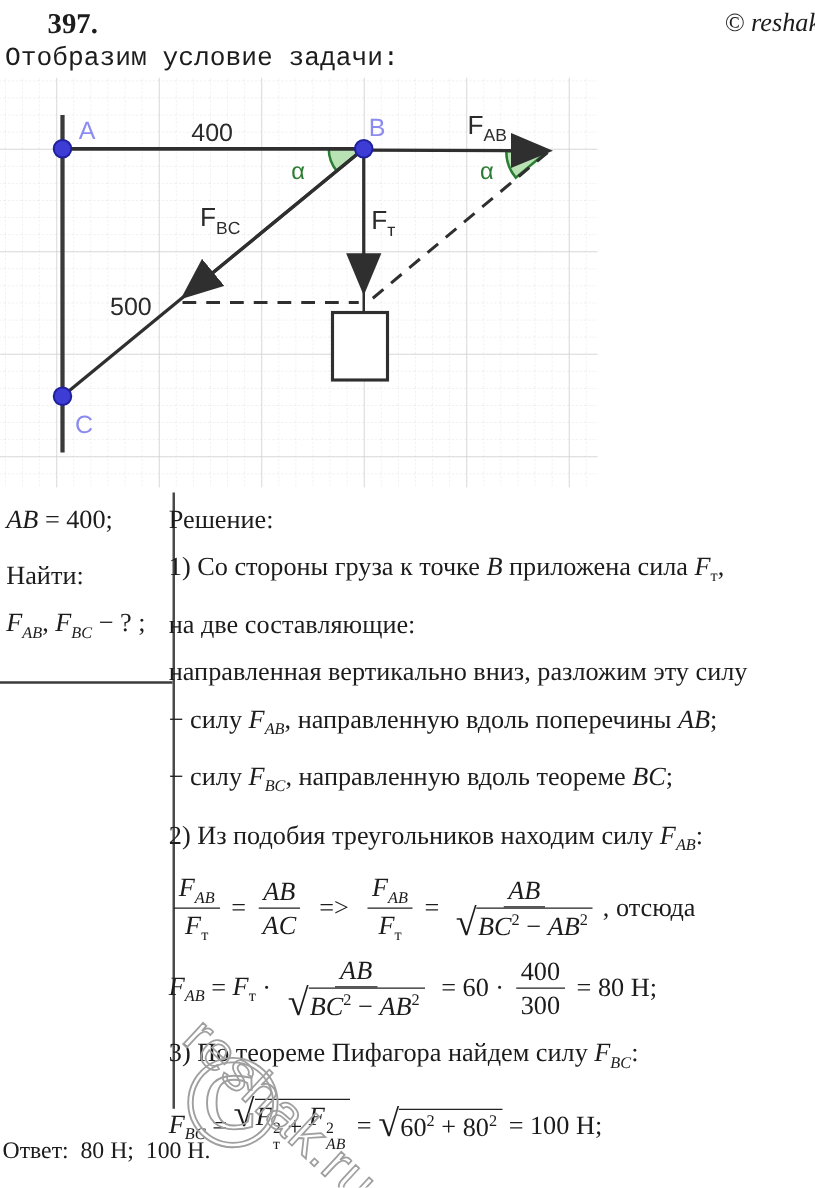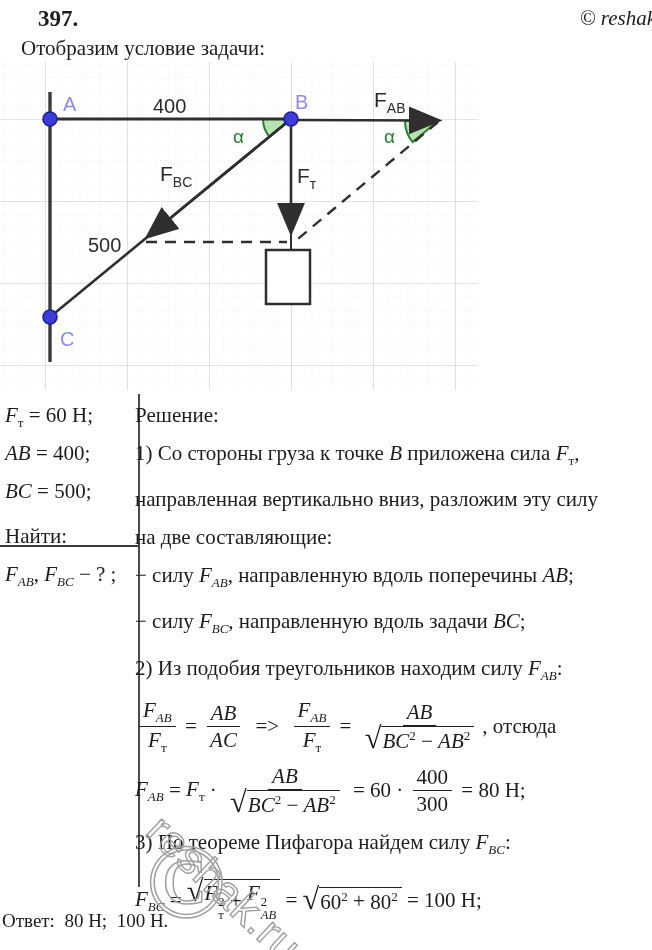--- a/index.html
+++ b/index.html
@@ -2,21 +2,21 @@
 <html><head>
 <meta charset="utf-8">
 <style>
   html,body{margin:0;padding:0;background:#fff;}
   body{width:652px;height:950px;position:relative;overflow:hidden;
        font-family:"Liberation Serif",serif;color:#1c1c1c;}
   .header{position:absolute;left:2px;top:6px;width:642px;display:flex;
           justify-content:space-between;align-items:flex-start;margin-left:36px;}
   .problem-number{font-weight:bold;font-size:23px;}
   .copyright{font-size:21px;font-style:italic;}
-  .intro{position:absolute;left:21px;top:36px;font-size:21px;}
+  .intro{position:absolute;left:4px;top:36px;font-size:21px;font-family:Liberation Mono, monospace;}
 
   .diagram{position:absolute;left:0;top:62px;}
   .ptlabel{font-family:"Liberation Sans",sans-serif;font-size:20px;fill:#8c8cf0;}
   .dimlabel{font-family:"Liberation Sans",sans-serif;font-size:20px;fill:#2b2b2b;}
   .forcelabel{font-family:"Liberation Sans",sans-serif;font-size:21px;fill:#2b2b2b;}
   .anglelabel{font-family:"Liberation Sans",sans-serif;font-size:19px;fill:#2a7d32;}
 
   .given-col{position:absolute;left:5px;top:396px;width:130px;font-size:21px;}
   .given-col .row{line-height:38px;height:38px;white-space:pre;}
   .h-divider{position:absolute;left:0;top:545px;width:138px;height:0;
@@ -107,37 +107,35 @@
 
   <text class="forcelabel" x="374" y="45"><tspan>F</tspan><tspan dy="6" font-size="14">AB</tspan></text>
   <text class="forcelabel" x="160" y="119"><tspan>F</tspan><tspan dy="6" font-size="14">BC</tspan></text>
   <text class="forcelabel" x="297" y="121"><tspan>F</tspan><tspan dy="6" font-size="14">т</tspan></text>
 
   <text class="anglelabel" x="233" y="81">α</text>
   <text class="anglelabel" x="384" y="81">α</text>
 </svg>
 
 <div class="given-col">
-  <div class="row"><span><span class="it">F</span><sub>т</sub></span><span><span> = 60 Н;</span></span></div>
   <div class="row"><span><span class="it">AB</span></span><span><span> = 400;</span></span></div>
-  <div class="row"><span><span class="it">BC</span></span><span><span> = 500;</span></span></div>
   <div class="row" style="margin-top:7px">Найти:</div>
   <div class="row"><span><span class="it">F</span><sub class="it">AB</sub></span><span><span>, </span></span><span><span class="it">F</span><sub class="it">BC</sub></span><span><span> − ? ;</span></span></div>
 </div>
 
 <div class="h-divider"></div>
 <div class="v-divider"></div>
 
 <div class="solution-col">
   <div class="sol-line">Решение:</div>
   <div class="sol-line"><span><span>1) Со стороны груза к точке </span></span><span><span class="it">B</span></span><span><span> приложена сила </span></span><span><span class="it">F</span><sub>т</sub></span><span><span>,</span></span></div>
+  <div class="sol-line"><span><span>на две составляющие:</span></span></div>
   <div class="sol-line"><span><span>направленная вертикально вниз, разложим эту силу</span></span></div>
-  <div class="sol-line"><span><span>на две составляющие:</span></span></div>
   <div class="sol-line"><span><span>− силу </span></span><span><span class="it">F</span><sub class="it">AB</sub></span><span><span>, направленную вдоль поперечины </span></span><span><span class="it">AB</span></span><span><span>;</span></span></div>
-  <div class="sol-line"><span><span>− силу </span></span><span><span class="it">F</span><sub class="it">BC</sub></span><span><span>, направленную вдоль задачи </span></span><span><span class="it">BC</span></span><span><span>;</span></span></div>
+  <div class="sol-line"><span><span>− силу </span></span><span><span class="it">F</span><sub class="it">BC</sub></span><span><span>, направленную вдоль теореме </span></span><span><span class="it">BC</span></span><span><span>;</span></span></div>
   <div class="sol-line"><span><span>2) Из подобия треугольников находим силу </span></span><span><span class="it">F</span><sub class="it">AB</sub></span><span><span>:</span></span></div>
   <div class="formula"><span class="frac"><span class="fn"><span><span class="it">F</span><sub class="it">AB</sub></span></span><span class="fd"><span><span class="it">F</span><sub>т</sub></span></span></span><span><span> = </span></span><span class="frac"><span class="fn"><span><span class="it">AB</span></span></span><span class="fd"><span><span class="it">AC</span></span></span></span><span><span>  =&gt;  </span></span><span class="frac"><span class="fn"><span><span class="it">F</span><sub class="it">AB</sub></span></span><span class="fd"><span><span class="it">F</span><sub>т</sub></span></span></span><span><span> = </span></span><span class="frac"><span class="fn"><span><span class="it">AB</span></span></span><span class="fd"><span class="sqrt"><span class="radical">√</span><span class="radicand"><span><span class="it">BC</span><sup>2</sup></span><span><span> − </span></span><span><span class="it">AB</span><sup>2</sup></span></span></span></span></span><span><span>, отсюда</span></span></div>
   <div class="formula"><span><span class="it">F</span><sub class="it">AB</sub></span><span><span> = </span></span><span><span class="it">F</span><sub>т</sub></span><span><span> · </span></span><span class="frac"><span class="fn"><span><span class="it">AB</span></span></span><span class="fd"><span class="sqrt"><span class="radical">√</span><span class="radicand"><span><span class="it">BC</span><sup>2</sup></span><span><span> − </span></span><span><span class="it">AB</span><sup>2</sup></span></span></span></span></span><span><span> = 60 · </span></span><span class="frac"><span class="fn"><span><span>400</span></span></span><span class="fd"><span><span>300</span></span></span></span><span><span> = 80 Н;</span></span></div>
   <div class="sol-line"><span><span>3) По теореме Пифагора найдем силу </span></span><span><span class="it">F</span><sub class="it">BC</sub></span><span><span>:</span></span></div>
   <div class="formula"><span><span class="it">F</span><sub class="it">BC</sub></span><span><span> = </span></span><span class="sqrt"><span class="radical">√</span><span class="radicand"><span><span class="it">F</span><span class="stack"><span>2</span><span>т</span></span></span><span><span> + </span></span><span><span class="it">F</span><span class="stack"><span>2</span><span class="it">AB</span></span></span></span></span><span><span> = </span></span><span class="sqrt"><span class="radical">√</span><span class="radicand"><span><span>60</span><sup>2</sup></span><span><span> + </span></span><span><span>80</span><sup>2</sup></span></span></span><span><span> = 100 Н;</span></span></div>
 </div>
 
 <div class="answer">Ответ:  80 Н;  100 Н.</div>
 
 <div class="watermark">

